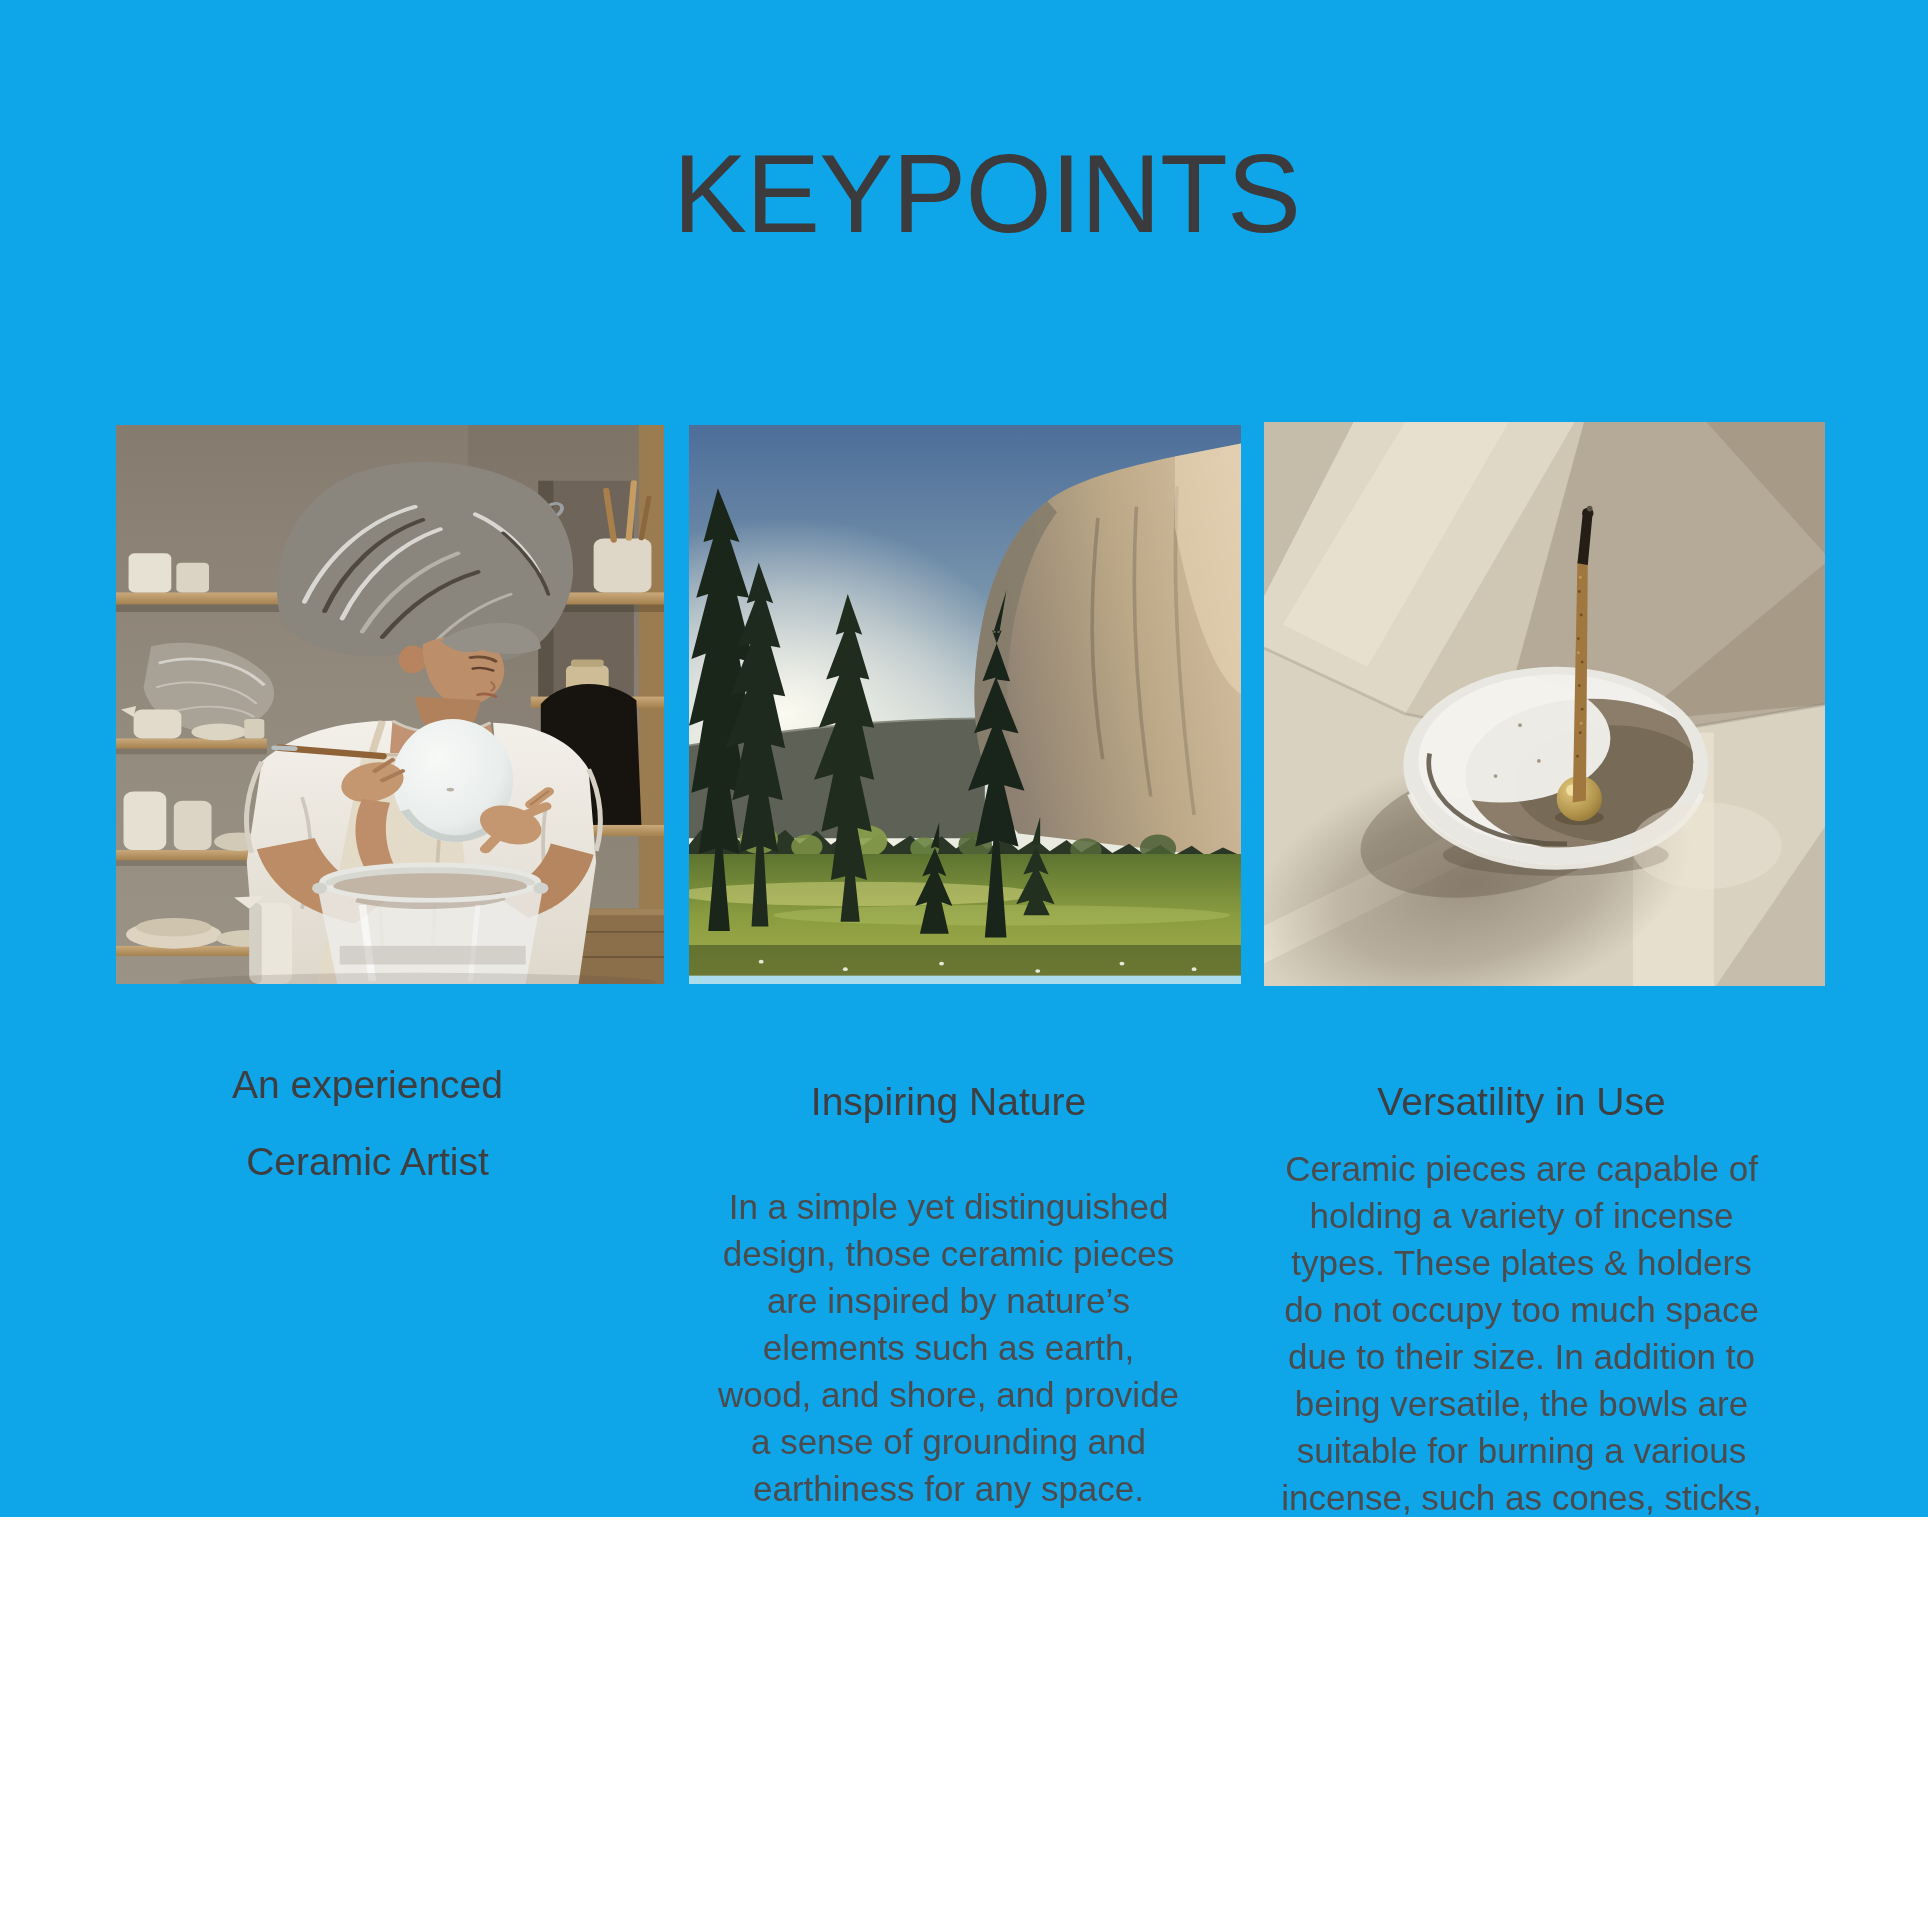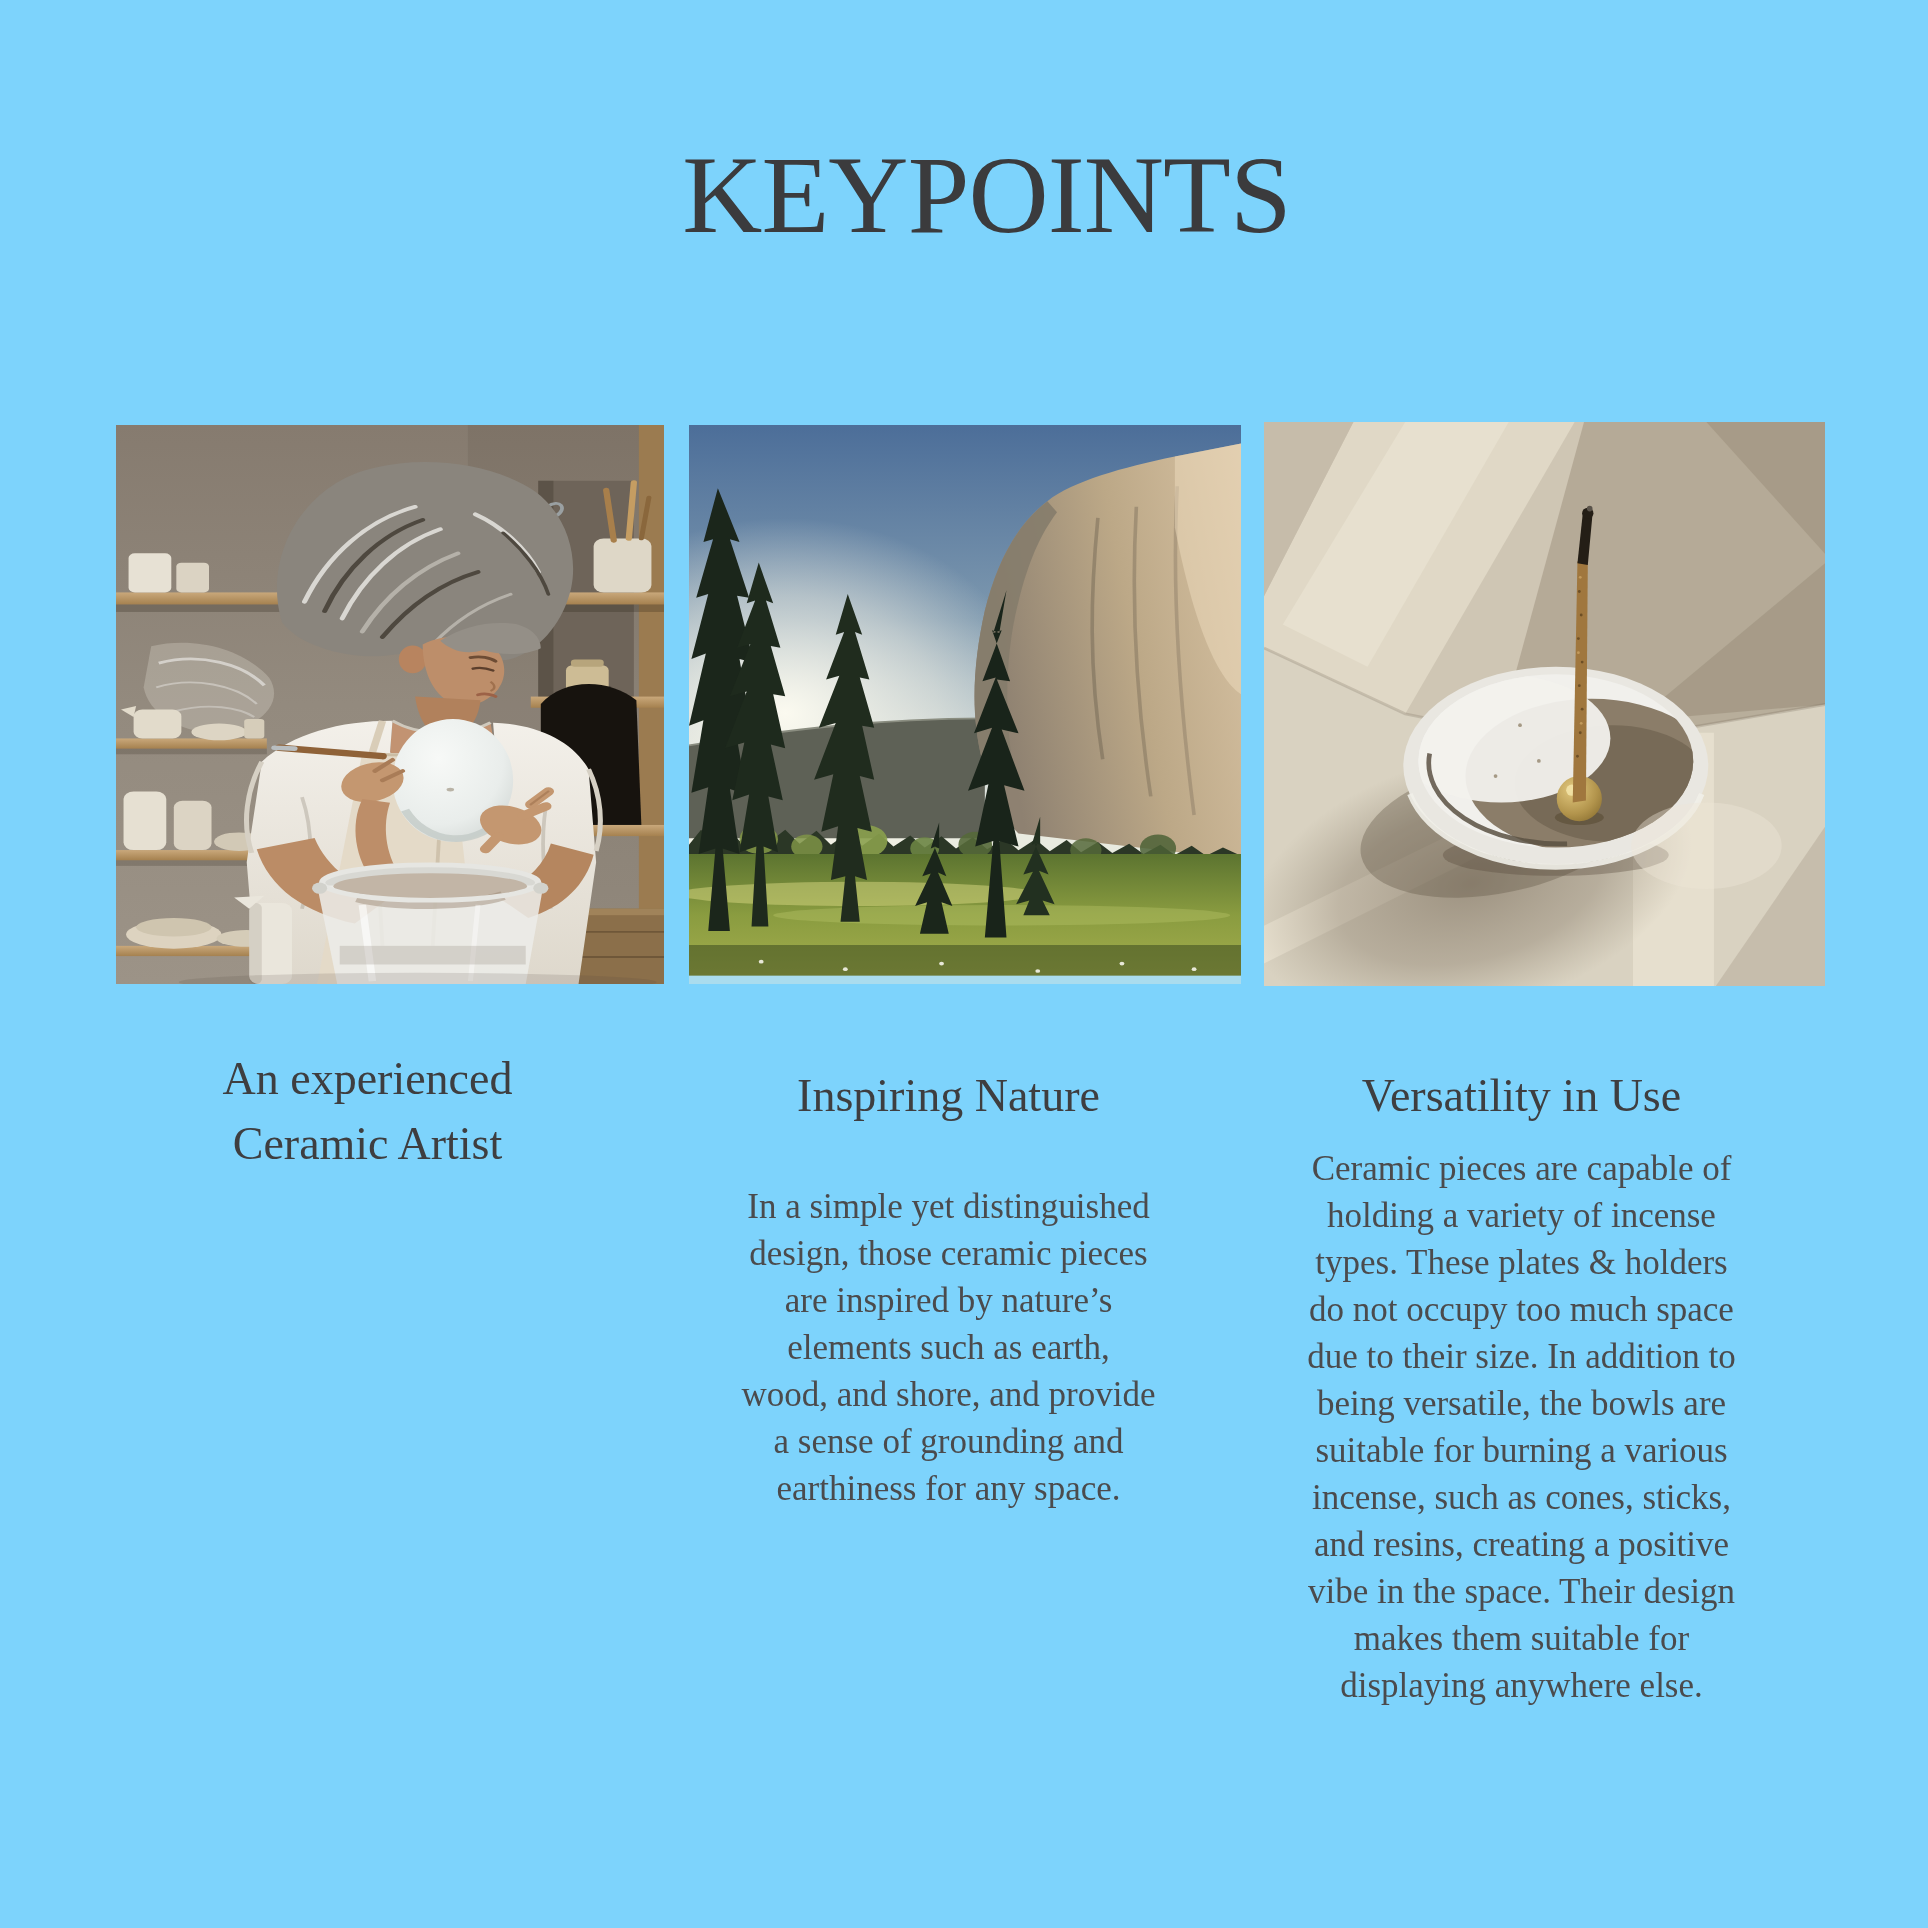--- a/index.html
+++ b/index.html
@@ -1,31 +1,31 @@
 <!DOCTYPE html>
 <html style="font-size:15px"><head>
 <meta charset="utf-8">
 <style>
   html,body{margin:0;padding:0;background:#ffffff;}
   .page{
-    position:relative;width:1928px;height:1928px;background:#7dd3fc;overflow:hidden;
-    font-family:Liberation Serif, serif;
+    position:relative;width:1928px;height:1517px;background:#0ea5e9;overflow:hidden;
+    font-family:Liberation Sans, sans-serif;
   }
   .title{
     position:absolute;left:45px;right:0;top:135px;margin:0;
     text-align:center;font-size:111px;line-height:119px;font-weight:400;
     letter-spacing:-0.9px;color:#3b3b3d;
   }
   .photo{position:absolute;margin:0;padding:0;overflow:hidden;background:#e8e4da;}
   .photo svg{display:block;width:100%;height:100%;}
   .photo-1{left:116px;top:425px;width:548px;height:559px;}
   .photo-2{left:689px;top:425px;width:552px;height:559px;}
   .photo-3{left:1264px;top:422px;width:561px;height:564px;}
   .heading{
-    position:absolute;margin:0;font-weight:500;font-size:46px;line-height:65px;
+    position:absolute;margin:0;font-weight:500;font-size:39px;line-height:77px;
     color:#3e3e40;text-align:center;white-space:pre-line;
   }
   .heading-1{left:85px;top:1046px;width:565px;}
   .heading-2{left:666px;top:1063px;width:565px;}
   .heading-3{left:1239px;top:1063px;width:565px;}
   .bodytext{
     position:absolute;margin:0;font-weight:400;font-size:35px;line-height:47px;
     color:#4b4b4d;text-align:center;white-space:pre-line;
   }
   .body-1{left:85px;top:1185px;width:565px;}

